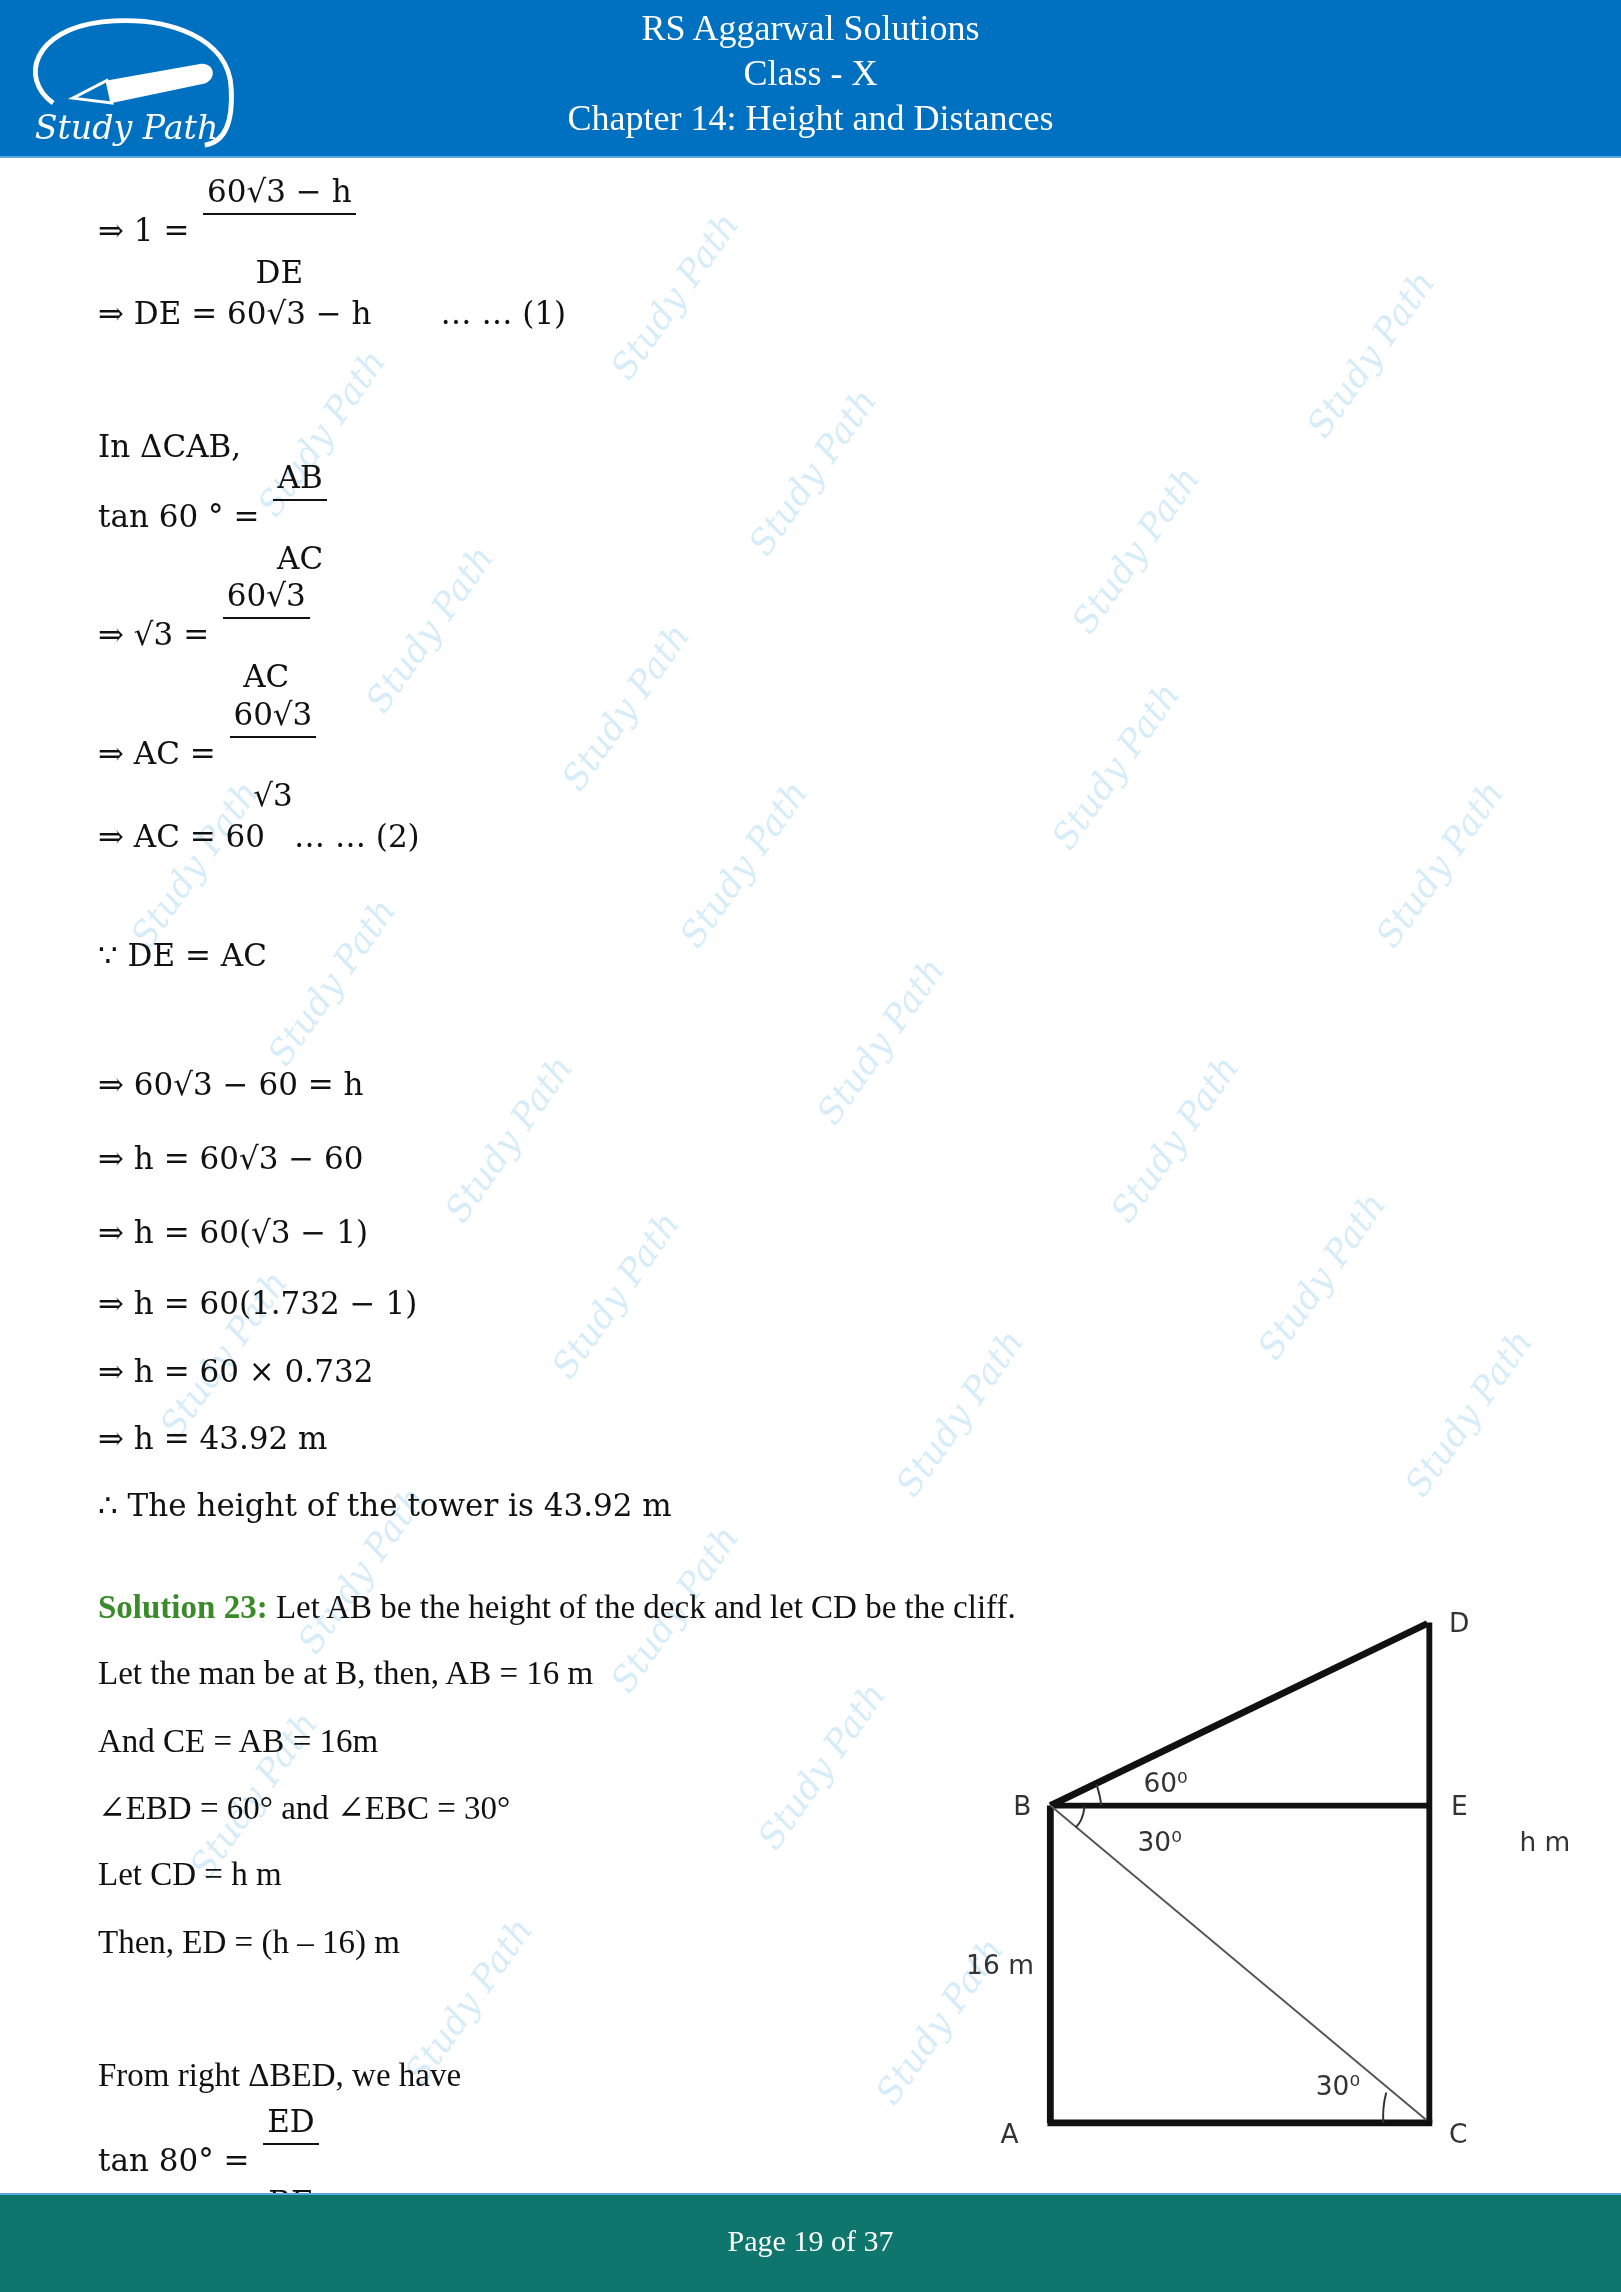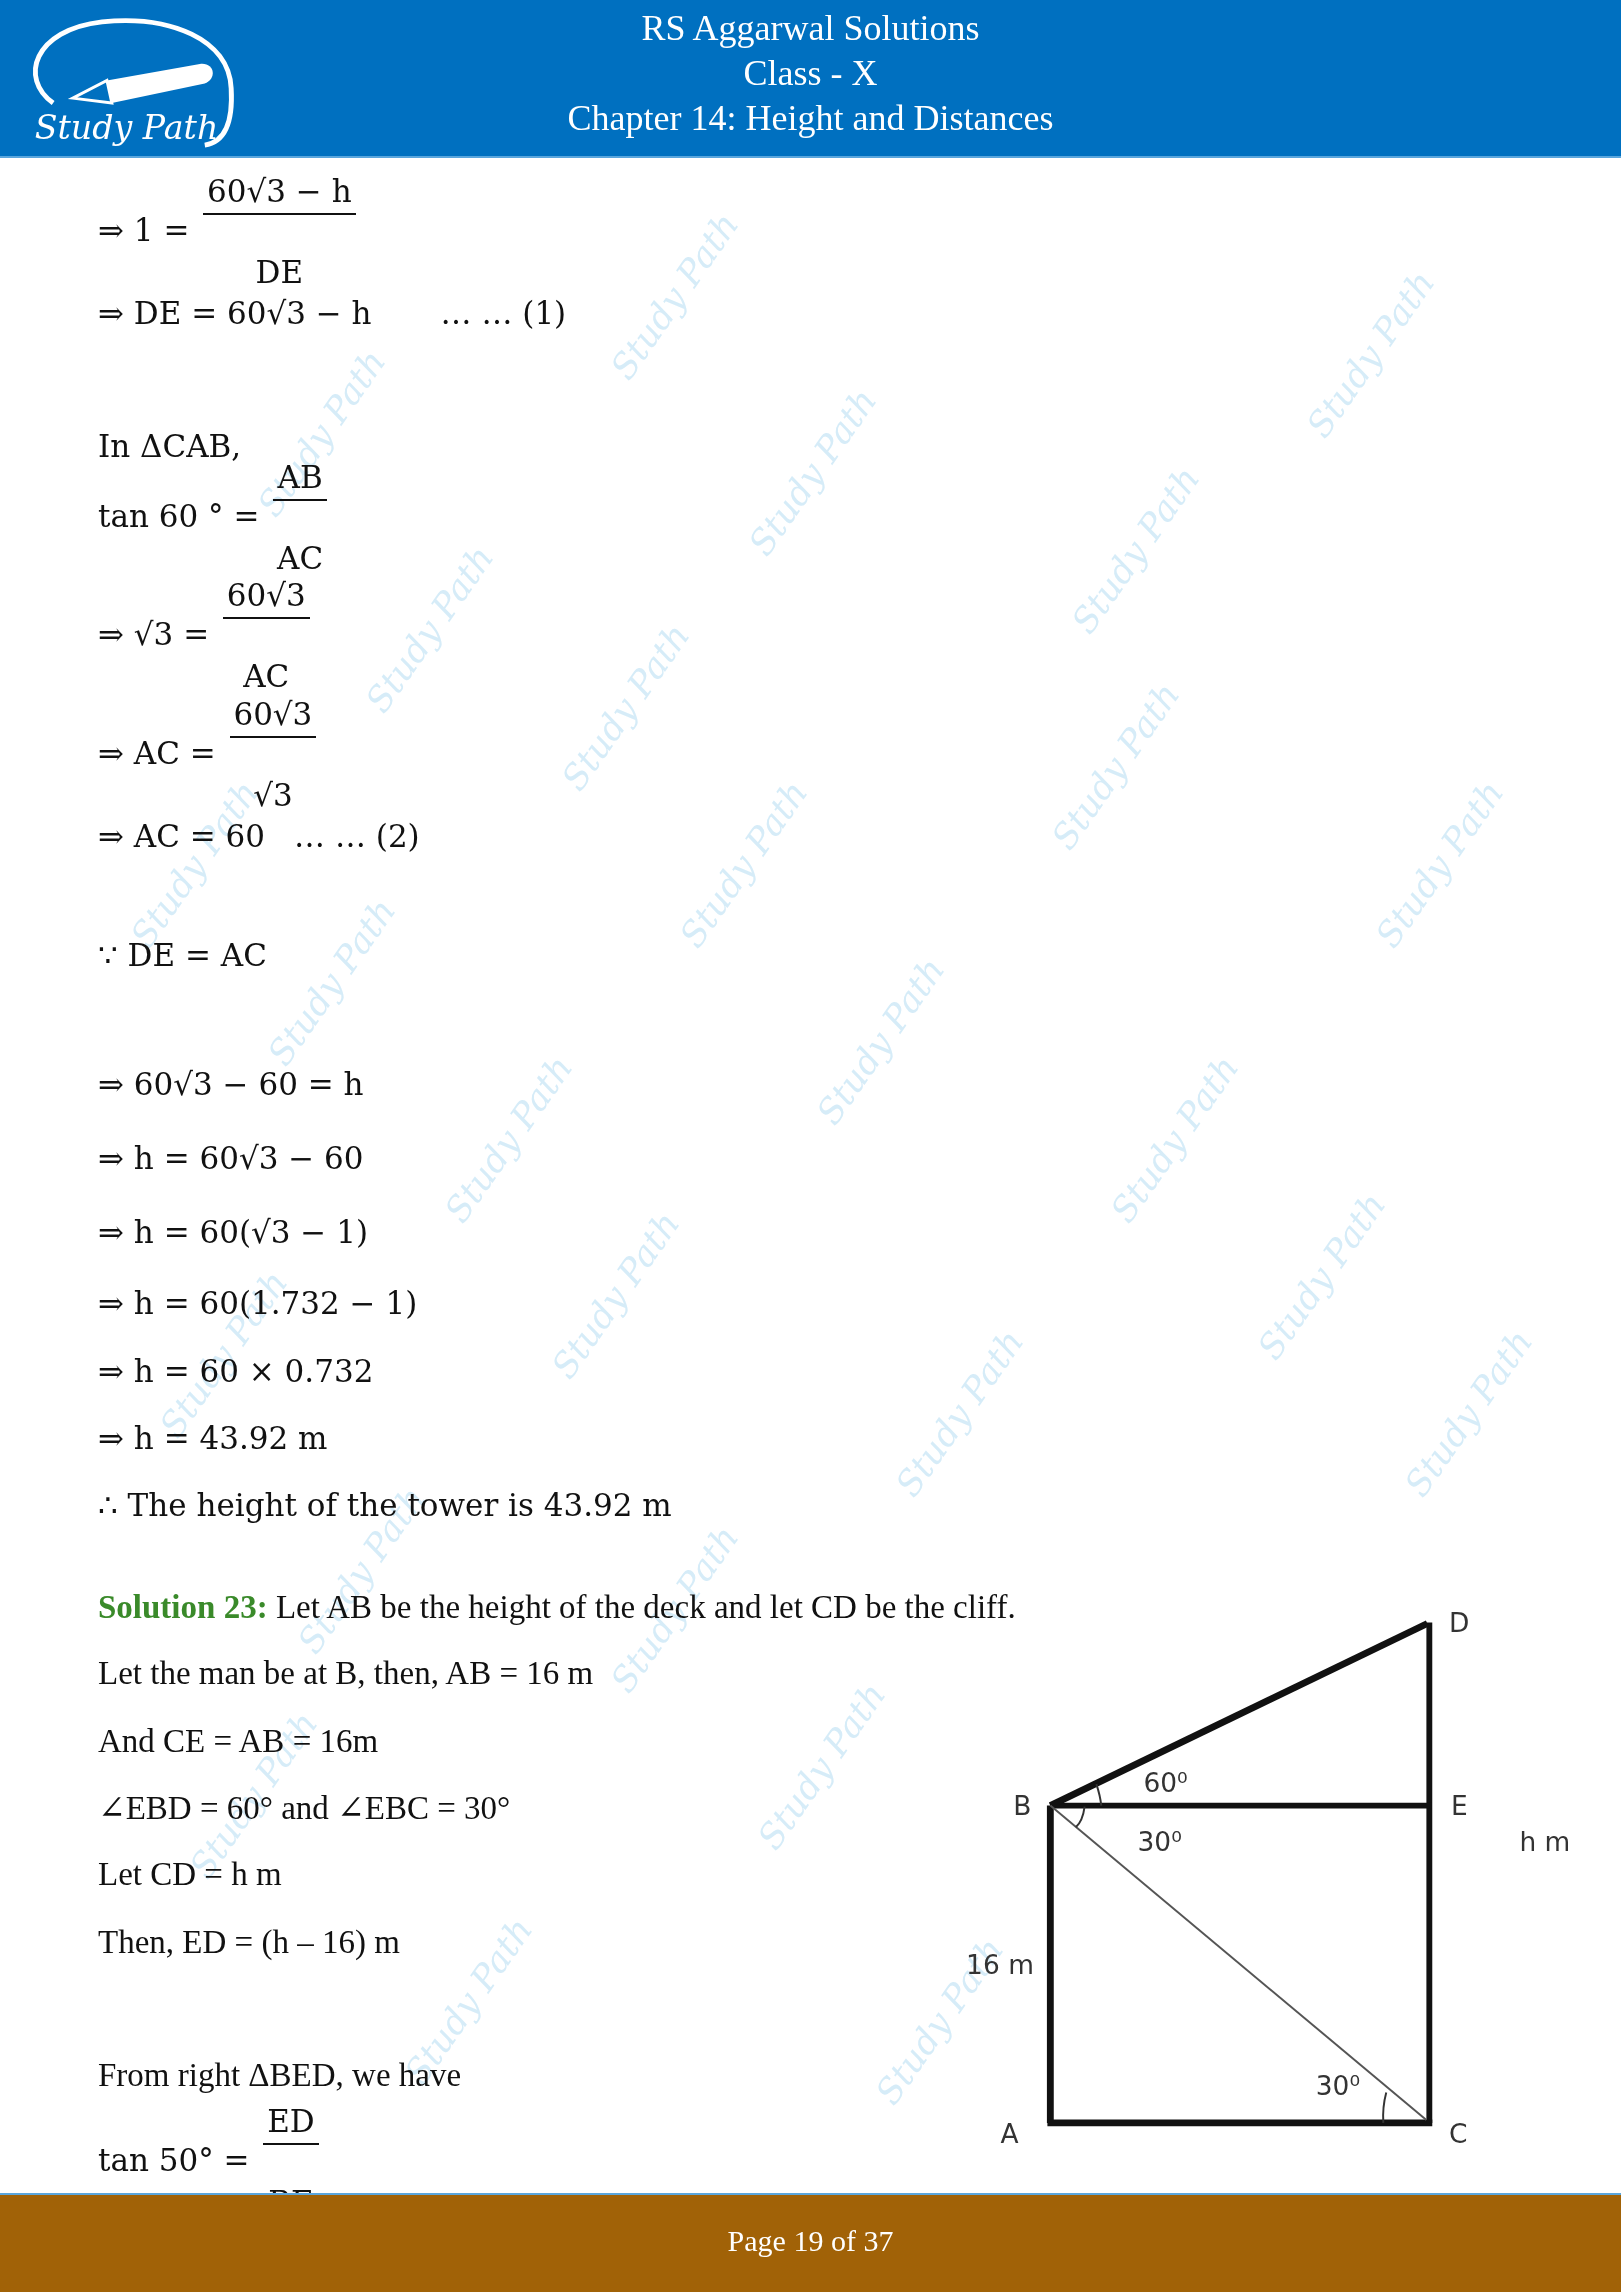--- a/index.html
+++ b/index.html
@@ -12,21 +12,21 @@
   }
   .logo { position: absolute; left: 13.7px; top: 9.8px; width: 225px; height: 142px; }
   .header-lines {
     position: absolute; left: 0; top: 5.9px; width: 1621px; text-align: center; color: #fff;
     font-family: "Liberation Serif", serif; font-size: 36px; line-height: 45px;
   }
   .header-lines div { padding-left: 0; }
 
   .footer {
     position: absolute; left: 0; top: 2193px; width: 1621px; height: 100px;
-    background: #a16207; border-top: 2.9px solid #5aa6dd;
+    background: #0f766e; border-top: 2.9px solid #5aa6dd;
     color: #fff; text-align: center; font-family: "Liberation Serif", serif;
     font-size: 30px; line-height: 92px;
   }
 
   .watermarks { position: absolute; left: 0; top: 158px; width: 1621px; height: 2035px; overflow: hidden; pointer-events: none; }
   .wm {
     position: absolute; color: #cfe9f7; font-family: "DejaVu Serif", serif; font-style: italic;
     font-size: 35px; transform: rotate(-55deg); white-space: nowrap; opacity: 0.85;
   }
 
@@ -127,21 +127,21 @@
   <div class="line" style="top:1588px">
     <span class="sol-label">Solution 23:</span><span> Let AB be the height of the deck and let CD be the cliff.</span>
   </div>
   <div class="line" style="top:1654px">Let the man be at B, then, AB = 16 m</div>
   <div class="line" style="top:1722px">And CE = AB = 16m</div>
   <div class="line" style="top:1789px">∠EBD = 60° and ∠EBC = 30°</div>
   <div class="line" style="top:1855px">Let CD = h m</div>
   <div class="line" style="top:1923px">Then, ED = (h – 16) m</div>
   <div class="line" style="top:2056px">From right ΔBED, we have</div>
   <div class="line math" style="top:2102px">
-    <span>tan 50° =</span>
+    <span>tan 80° =</span>
     <span class="frac"><span class="num">ED</span><span class="den">BE</span></span>
   </div>
 
   <svg class="diagram" viewBox="975 1630 660 580">
 
     <line x1="1071" y1="1842" x2="1071" y2="2166" stroke="#111" stroke-width="7"></line>
 
     <line x1="1068" y1="2166" x2="1461" y2="2166" stroke="#111" stroke-width="7"></line>
 
     <line x1="1458" y1="1655" x2="1458" y2="2166" stroke="#111" stroke-width="6"></line>

